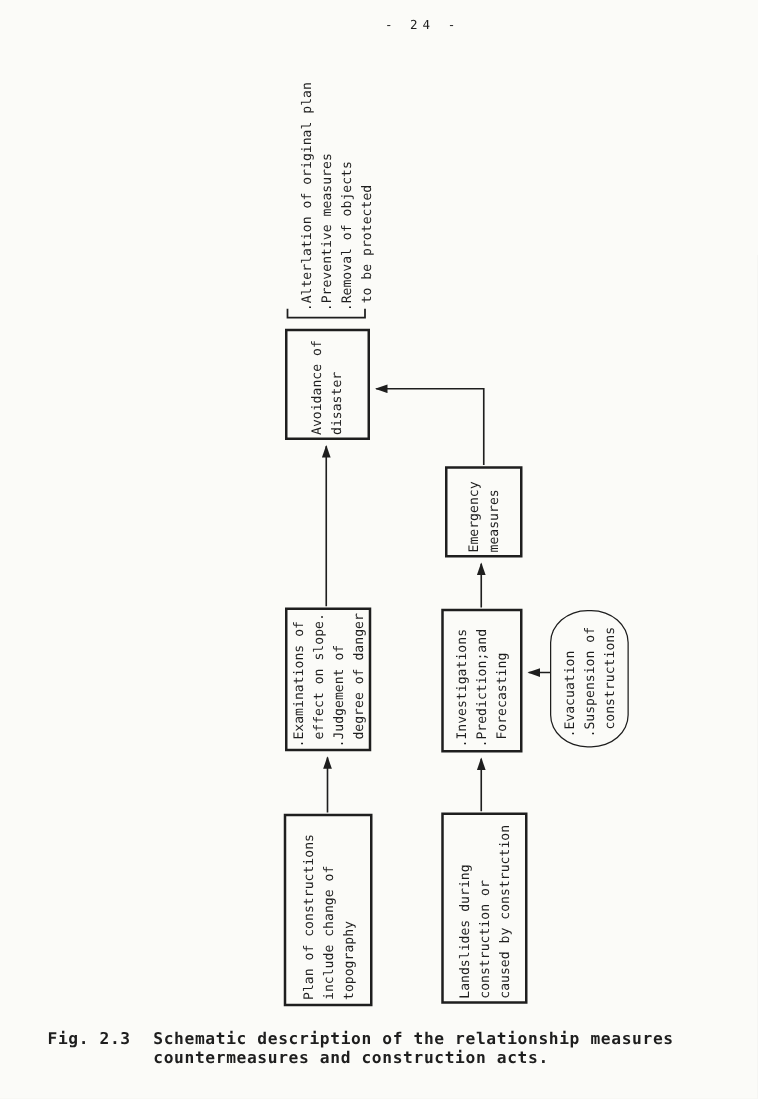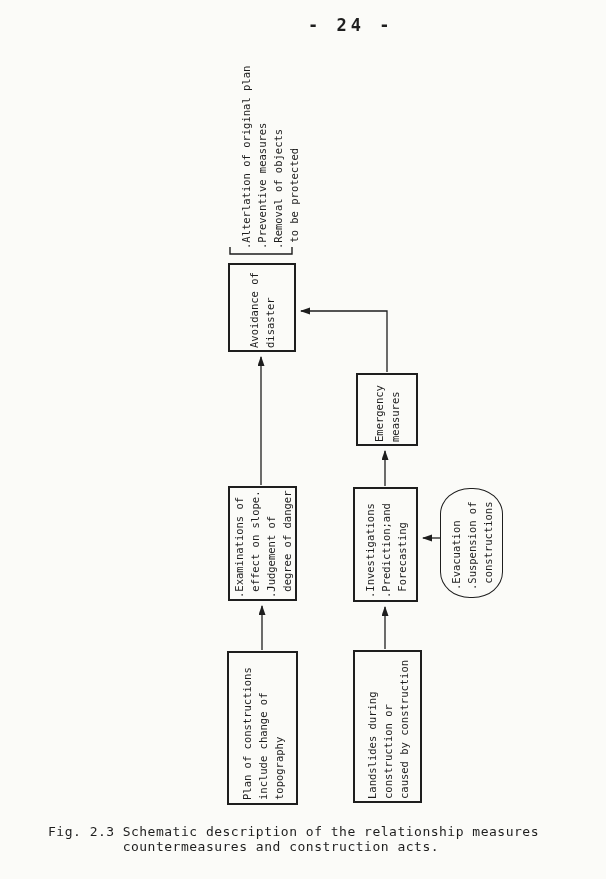--- a/index.html
+++ b/index.html
@@ -3,21 +3,21 @@
 <meta charset="utf-8">
 <style>
   html,body{margin:0;padding:0;}
   body{background:#e8e8e4;font-family:"DejaVu Sans Mono", monospace;}
   .page{
     position:relative;width:606px;height:879px;margin:0 auto;
     background:#fbfbf8;color:#1e1e1e;overflow:hidden;
   }
   .pageno{
     position:absolute;left:308px;top:15px;
-    font-size:17px;font-weight:bold;letter-spacing:4px;white-space:pre;
+    font-size:10px;font-weight:normal;letter-spacing:4px;white-space:pre;
   }
   
   .dbox{
     position:absolute;border:2px solid #1e1e1e;box-sizing:border-box;
     background:transparent;
   }
   .rot{
     position:absolute;left:50%;top:50%;
     transform:translate(-50%,-50%) rotate(-90deg);
     white-space:pre;text-align:left;
@@ -36,22 +36,22 @@
   .box-plan          {left:227px;top:651px;width:71px;height:154px;}
   .box-plan .rot     {width:144px;}
   .box-landslides    {left:353px;top:650px;width:69px;height:153px;}
   .box-landslides .rot{width:144px;}
   .annotation{
     position:absolute;left:231px;top:60px;width:78px;height:192px;
   }
   .annotation .rot{width:186px;}
   .connectors{position:absolute;left:0;top:0;}
   .caption{
-    position:absolute;left:48px;top:824px;display:flex;gap:8px;
-    font-size:13px;font-weight:normal;letter-spacing:0.5px;line-height:15px;
+    position:absolute;left:38px;top:824px;display:flex;gap:18px;
+    font-size:13px;font-weight:bold;letter-spacing:0.5px;line-height:15px;
   }
   .caption .cap-text{white-space:pre-line;}
 </style>
 </head>
 <body>
 
 <div class="page">
 
   <div class="pageno">- 24 -</div>
 

